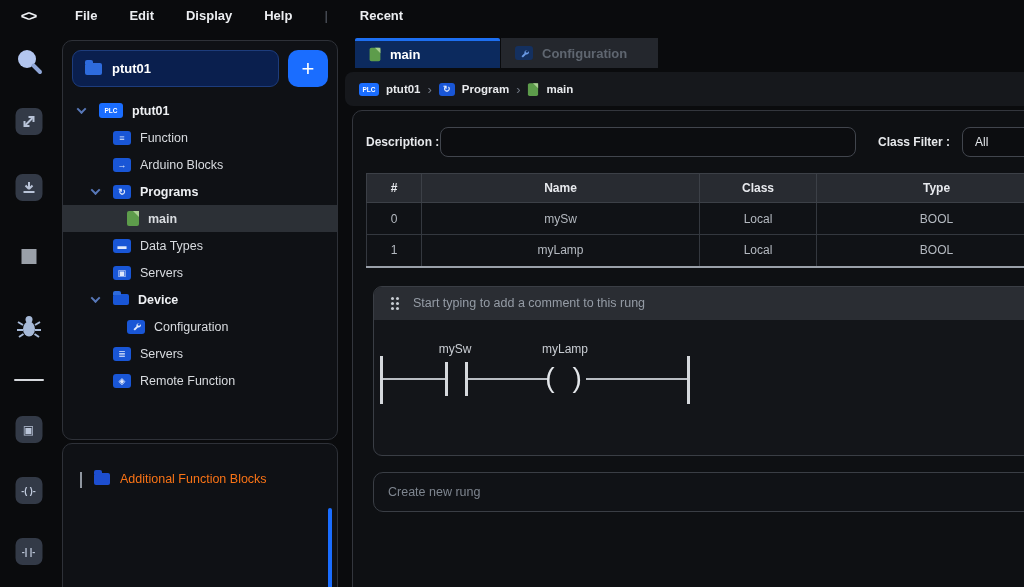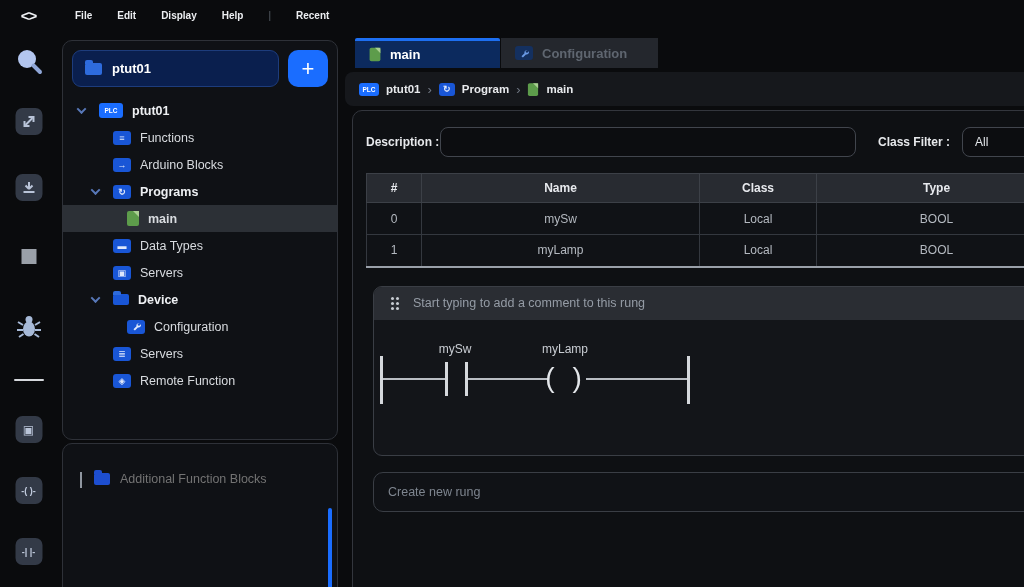--- a/index.html
+++ b/index.html
@@ -3,21 +3,21 @@
 <meta charset="utf-8">
 <style>
   * { margin:0; padding:0; box-sizing:border-box; }
   html,body { background:#0a0b0d; }
   .screen { position:relative; width:1024px; height:587px; overflow:hidden;
             background:#0a0b0d; font-family:"Liberation Sans", sans-serif; color:#e8eaed; }
 
   
   .topbar { position:absolute; top:0; left:0; right:0; height:30px; display:flex; align-items:center; }
   .logo { width:57px; text-align:center; color:#f2f4f7; font-weight:700; font-size:15px; letter-spacing:-1px; }
-  .menu { display:flex; align-items:flex-start; gap:25px; margin-left:18px; font-size:10px; font-weight:700; color:#eceef1; }
+  .menu { display:flex; align-items:flex-start; gap:32px; margin-left:18px; font-size:13px; font-weight:700; color:#eceef1; }
   .menu-sep { color:#5a6069; font-weight:400; }
 
   
   .rail { position:absolute; top:30px; left:0; width:57px; bottom:0; }
   .rail .rbtn { position:absolute; left:50%; transform:translateX(-50%); display:flex; align-items:center; justify-content:center; }
   .boxbtn { width:27px; height:27px; background:#333a47; border-radius:7px; color:#b9c4d8; }
   .rail-divider { position:absolute; left:50%; transform:translateX(-50%); top:349px; width:30px; height:2px; background:#d6d9dd; border-radius:1px; }
   .glyph-sm { font-size:9px; letter-spacing:0; color:#c3cddf; font-weight:700; }
   .stop-sq { width:15px; height:15px; background:#9aa0a8; }
 
@@ -53,21 +53,21 @@
   .trow.selected { background:#2c3036; margin:0 -9px; padding-left:43px; }
   .sq { width:18px; height:14px; border-radius:3px; background:#1956d6; color:#dfe8fb; font-size:9px;
         display:flex; align-items:center; justify-content:center; flex:none; }
   .plc-badge { width:24px; height:15px; border-radius:3px; background:#1a6dff; color:#fff; font-size:6.5px;
                font-weight:700; display:flex; align-items:center; justify-content:center; flex:none; }
   .tlabel { margin-left:9px; }
 
   
   .library { top:443px; height:162px; border-radius:10px 10px 0 0; }
   .lib-list { margin-top:12px; }
-  .lrow { height:27px; display:flex; align-items:center; font-size:12.5px; color:#737373; font-weight:400; }
+  .lrow { height:27px; display:flex; align-items:center; font-size:12.5px; color:#f97316; font-weight:400; }
   .lrow .cslot { width:22px; padding-left:8px; flex:none; }
   .lrow .folder { margin-right:10px; }
   .lib-scrollbar { position:absolute; right:5px; top:64px; bottom:0; width:4px; background:#1a6dff; border-radius:2px; }
 
   
   .main { position:absolute; left:345px; top:38px; right:0; bottom:0; }
   .tabs { display:flex; height:30px; margin-left:10px; }
   .tab { display:flex; align-items:center; gap:9px; padding-left:14px; font-size:13px; font-weight:700; }
   .tab.active { width:145px; background:#0c2a5e; border-top:3px solid #1d6ff2; color:#fff; border-radius:2px 2px 0 0; }
   .tab.inactive { width:157px; background:#24272d; color:#5f6670; margin-left:1px; }
@@ -193,21 +193,21 @@
       <div class="trow d1 bold">
         <span class="cslot">
             <i class="chev down"></i>
           </span>
         <span class="plc-badge">PLC</span>
         <span class="tlabel">ptut01</span>
       </div>
       <div class="trow d2">
         <span class="cslot"></span>
         <span class="sq">≡</span>
-        <span class="tlabel">Functions</span>
+        <span class="tlabel">Function</span>
       </div>
       <div class="trow d2">
         <span class="cslot"></span>
         <span class="sq">→</span>
         <span class="tlabel">Arduino Blocks</span>
       </div>
       <div class="trow d2 bold">
         <span class="cslot">
             <i class="chev down"></i>
           </span>

